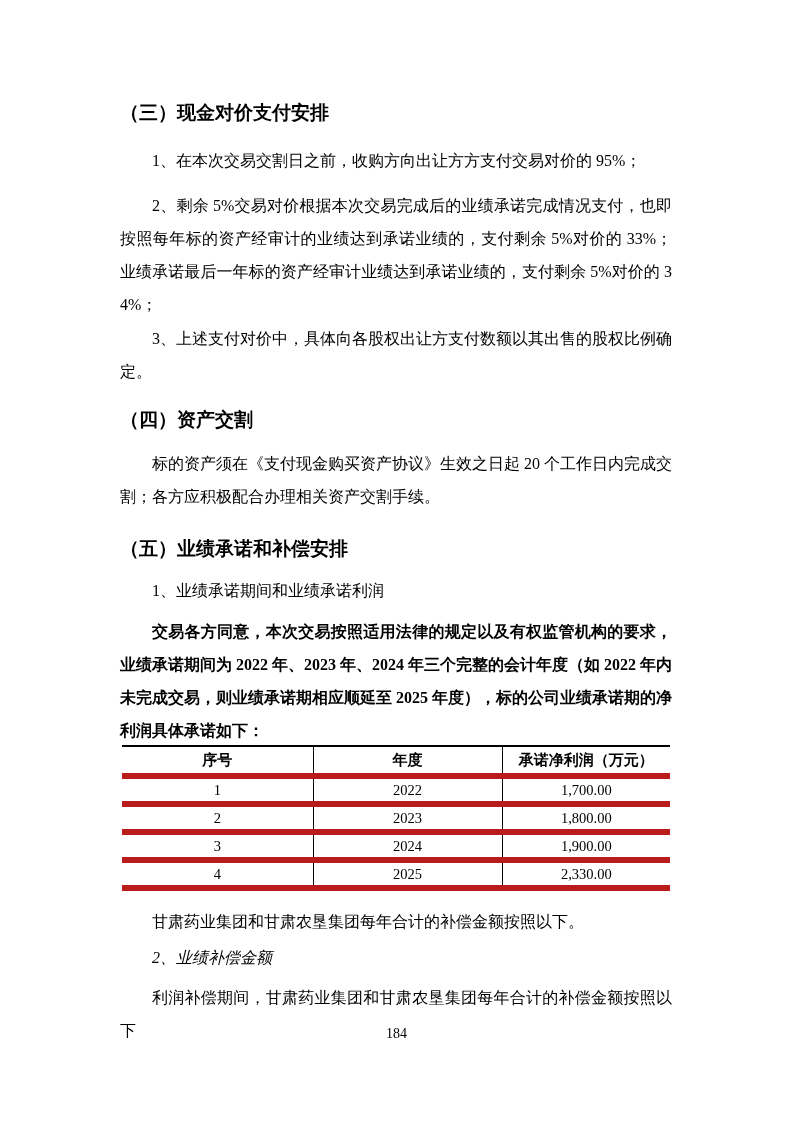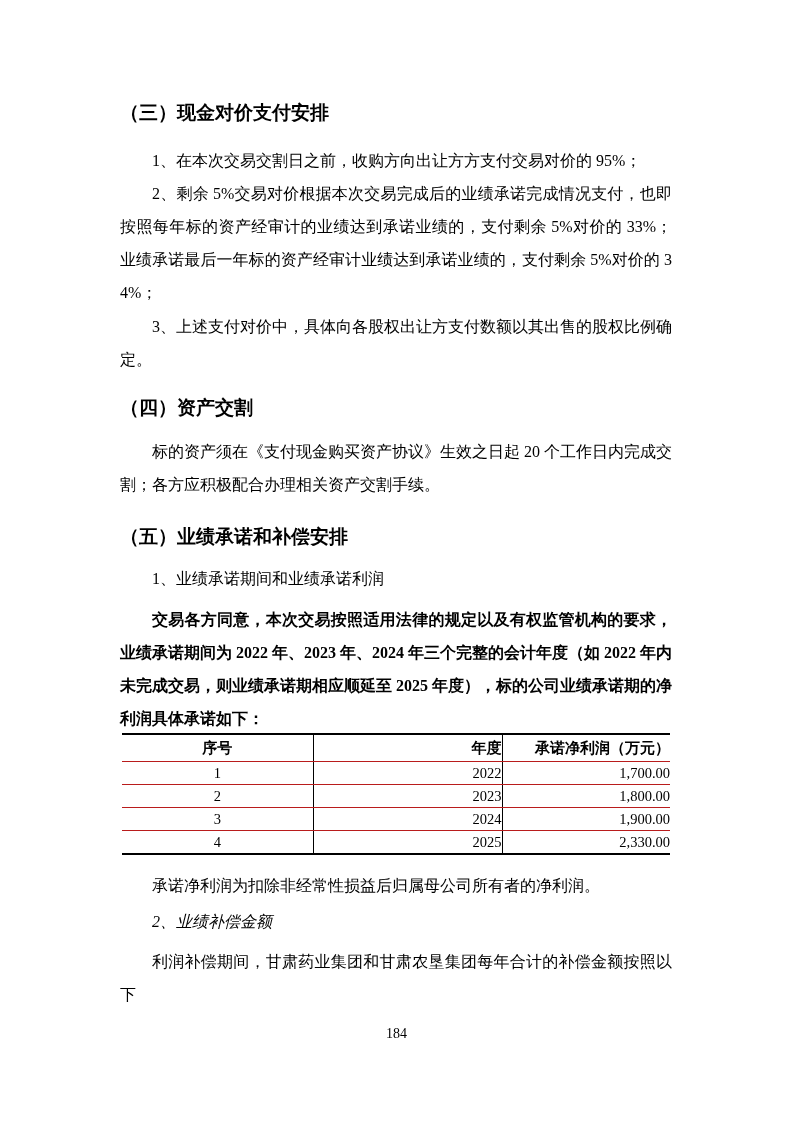--- a/index.html
+++ b/index.html
@@ -43,29 +43,28 @@
   table.commitment {
     border-collapse: collapse;
     table-layout: fixed;
     width: 548px;
     margin-left: 2px;
     border-top: 2.5px solid #000;
     border-bottom: 2.5px solid #000;
   }
   table.commitment th,
   table.commitment td {
-    border-bottom: 1px solid #b91c1c;
+    border-bottom: 6px solid #b91c1c;
     text-align: center;
     vertical-align: middle;
     padding: 0;
   }
   table.commitment th + th,
   table.commitment td + td {
     border-left: 1px solid #000;
-    text-align: right;
   }
   table.commitment th {
     font-family: "Liberation Sans", "DejaVu Sans", sans-serif;
     font-weight: bold;
     font-size: 15px;
     height: 26px;
   }
   table.commitment td {
     font-size: 14.5px;
     height: 22px;
@@ -83,21 +82,21 @@
 </head>
 <body>
 
 <div class="page">
   <div class="content">
 
     <h2 class="sec-heading" style="margin-top:0;">（三）现金对价支付安排</h2>
 
     <p class="body" style="margin-top:19px;">1、在本次交易交割日之前，收购方向出让方方支付交易对价的 95%；</p>
 
-    <p class="body" style="">2、剩余 5%交易对价根据本次交易完成后的业绩承诺完成情况支付，也即按照每年标的资产经审计的业绩达到承诺业绩的，支付剩余 5%对价的 33%；业绩承诺最后一年标的资产经审计业绩达到承诺业绩的，支付剩余 5%对价的 34%；</p>
+    <p class="body" style="margin-top:12px;">2、剩余 5%交易对价根据本次交易完成后的业绩承诺完成情况支付，也即按照每年标的资产经审计的业绩达到承诺业绩的，支付剩余 5%对价的 33%；业绩承诺最后一年标的资产经审计业绩达到承诺业绩的，支付剩余 5%对价的 34%；</p>
 
     <p class="body" style="margin-top:1px;">3、上述支付对价中，具体向各股权出让方支付数额以其出售的股权比例确定。</p>
 
     <h2 class="sec-heading" style="margin-top:19px;">（四）资产交割</h2>
 
     <p class="body" style="margin-top:15px;">标的资产须在《支付现金购买资产协议》生效之日起 20 个工作日内完成交割；各方应积极配合办理相关资产交割手续。</p>
 
 
     <h2 class="sec-heading" style="margin-top:23px;">（五）业绩承诺和补偿安排</h2>
 
@@ -135,21 +134,21 @@
           <td>1,900.00</td>
         </tr>
         <tr>
           <td>4</td>
           <td>2025</td>
           <td>2,330.00</td>
         </tr>
       </tbody>
     </table>
 
-    <p class="body" style="margin-top:14px;">承诺净利润为扣除非经常性损益后归属母公司所有者的净利润。</p>
+    <p class="body" style="margin-top:14px;">甘肃药业集团和甘肃农垦集团每年合计的补偿金额按照以下。</p>
 
     <p class="body" style="margin-top:3px;font-style:italic;">2、业绩补偿金额</p>
 
     <p class="body" style="margin-top:7px;">利润补偿期间，甘肃药业集团和甘肃农垦集团每年合计的补偿金额按照以下</p>
 
   </div>
 
   <div class="footer">184</div>
 </div>
 

